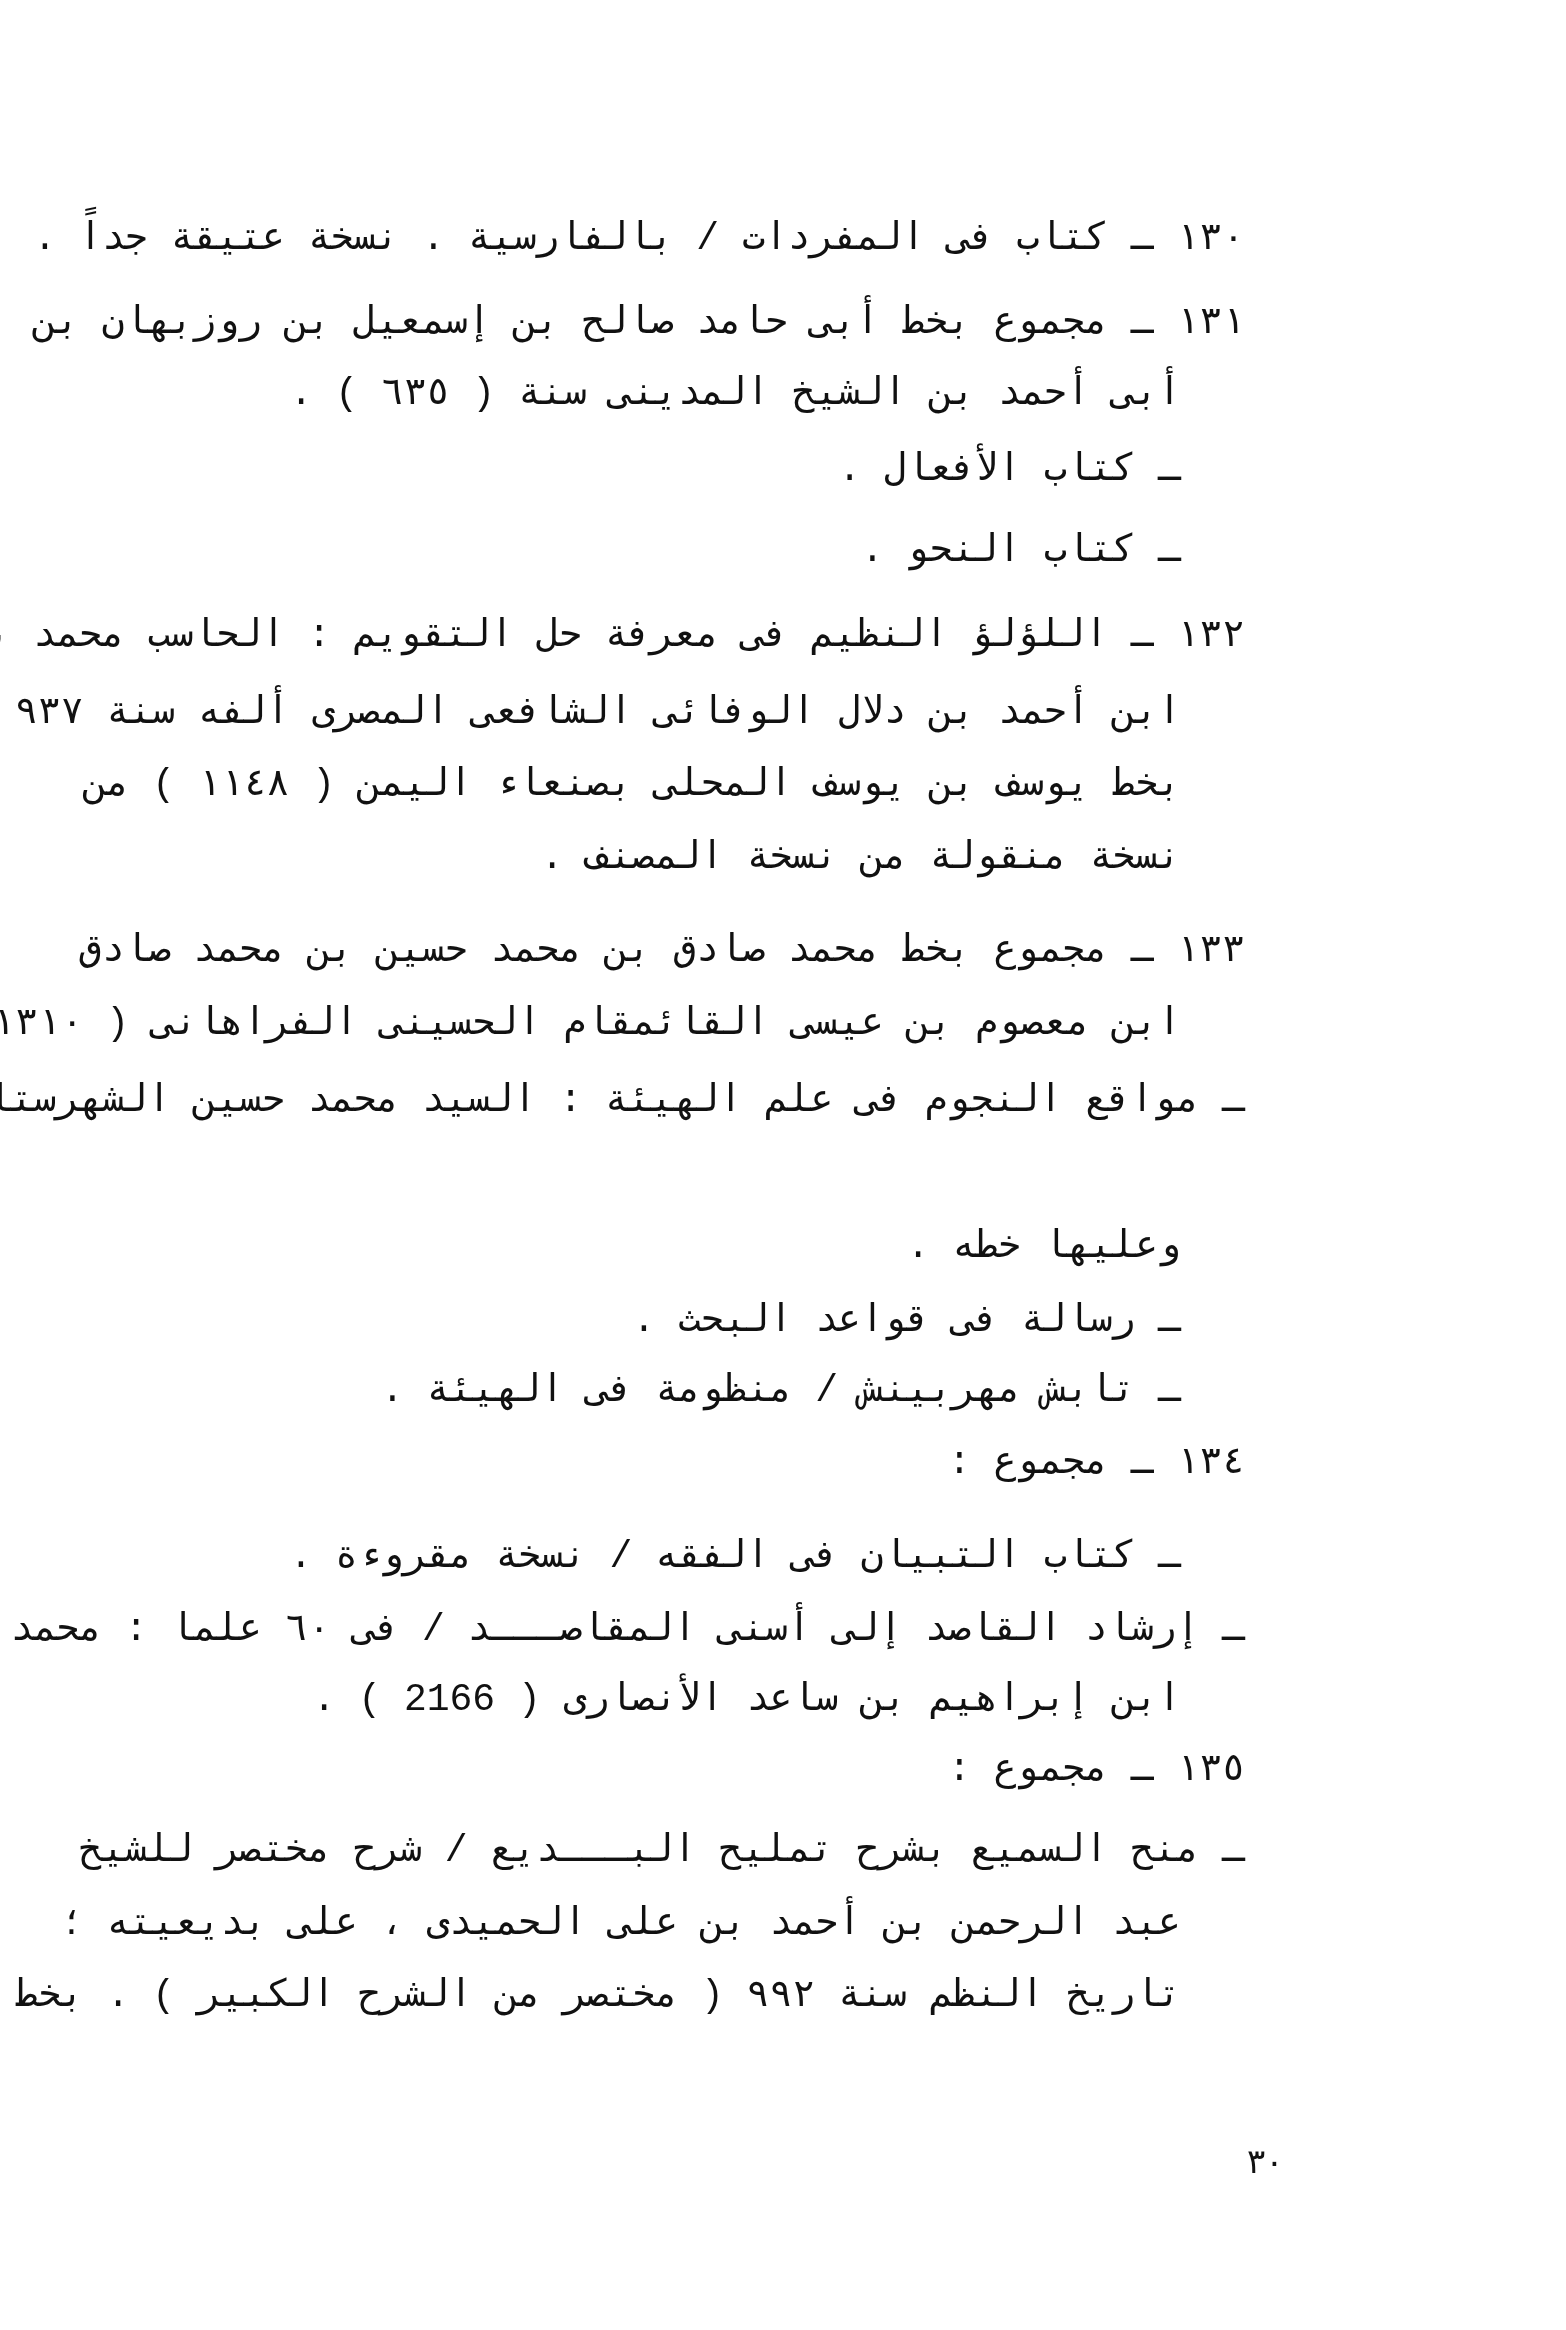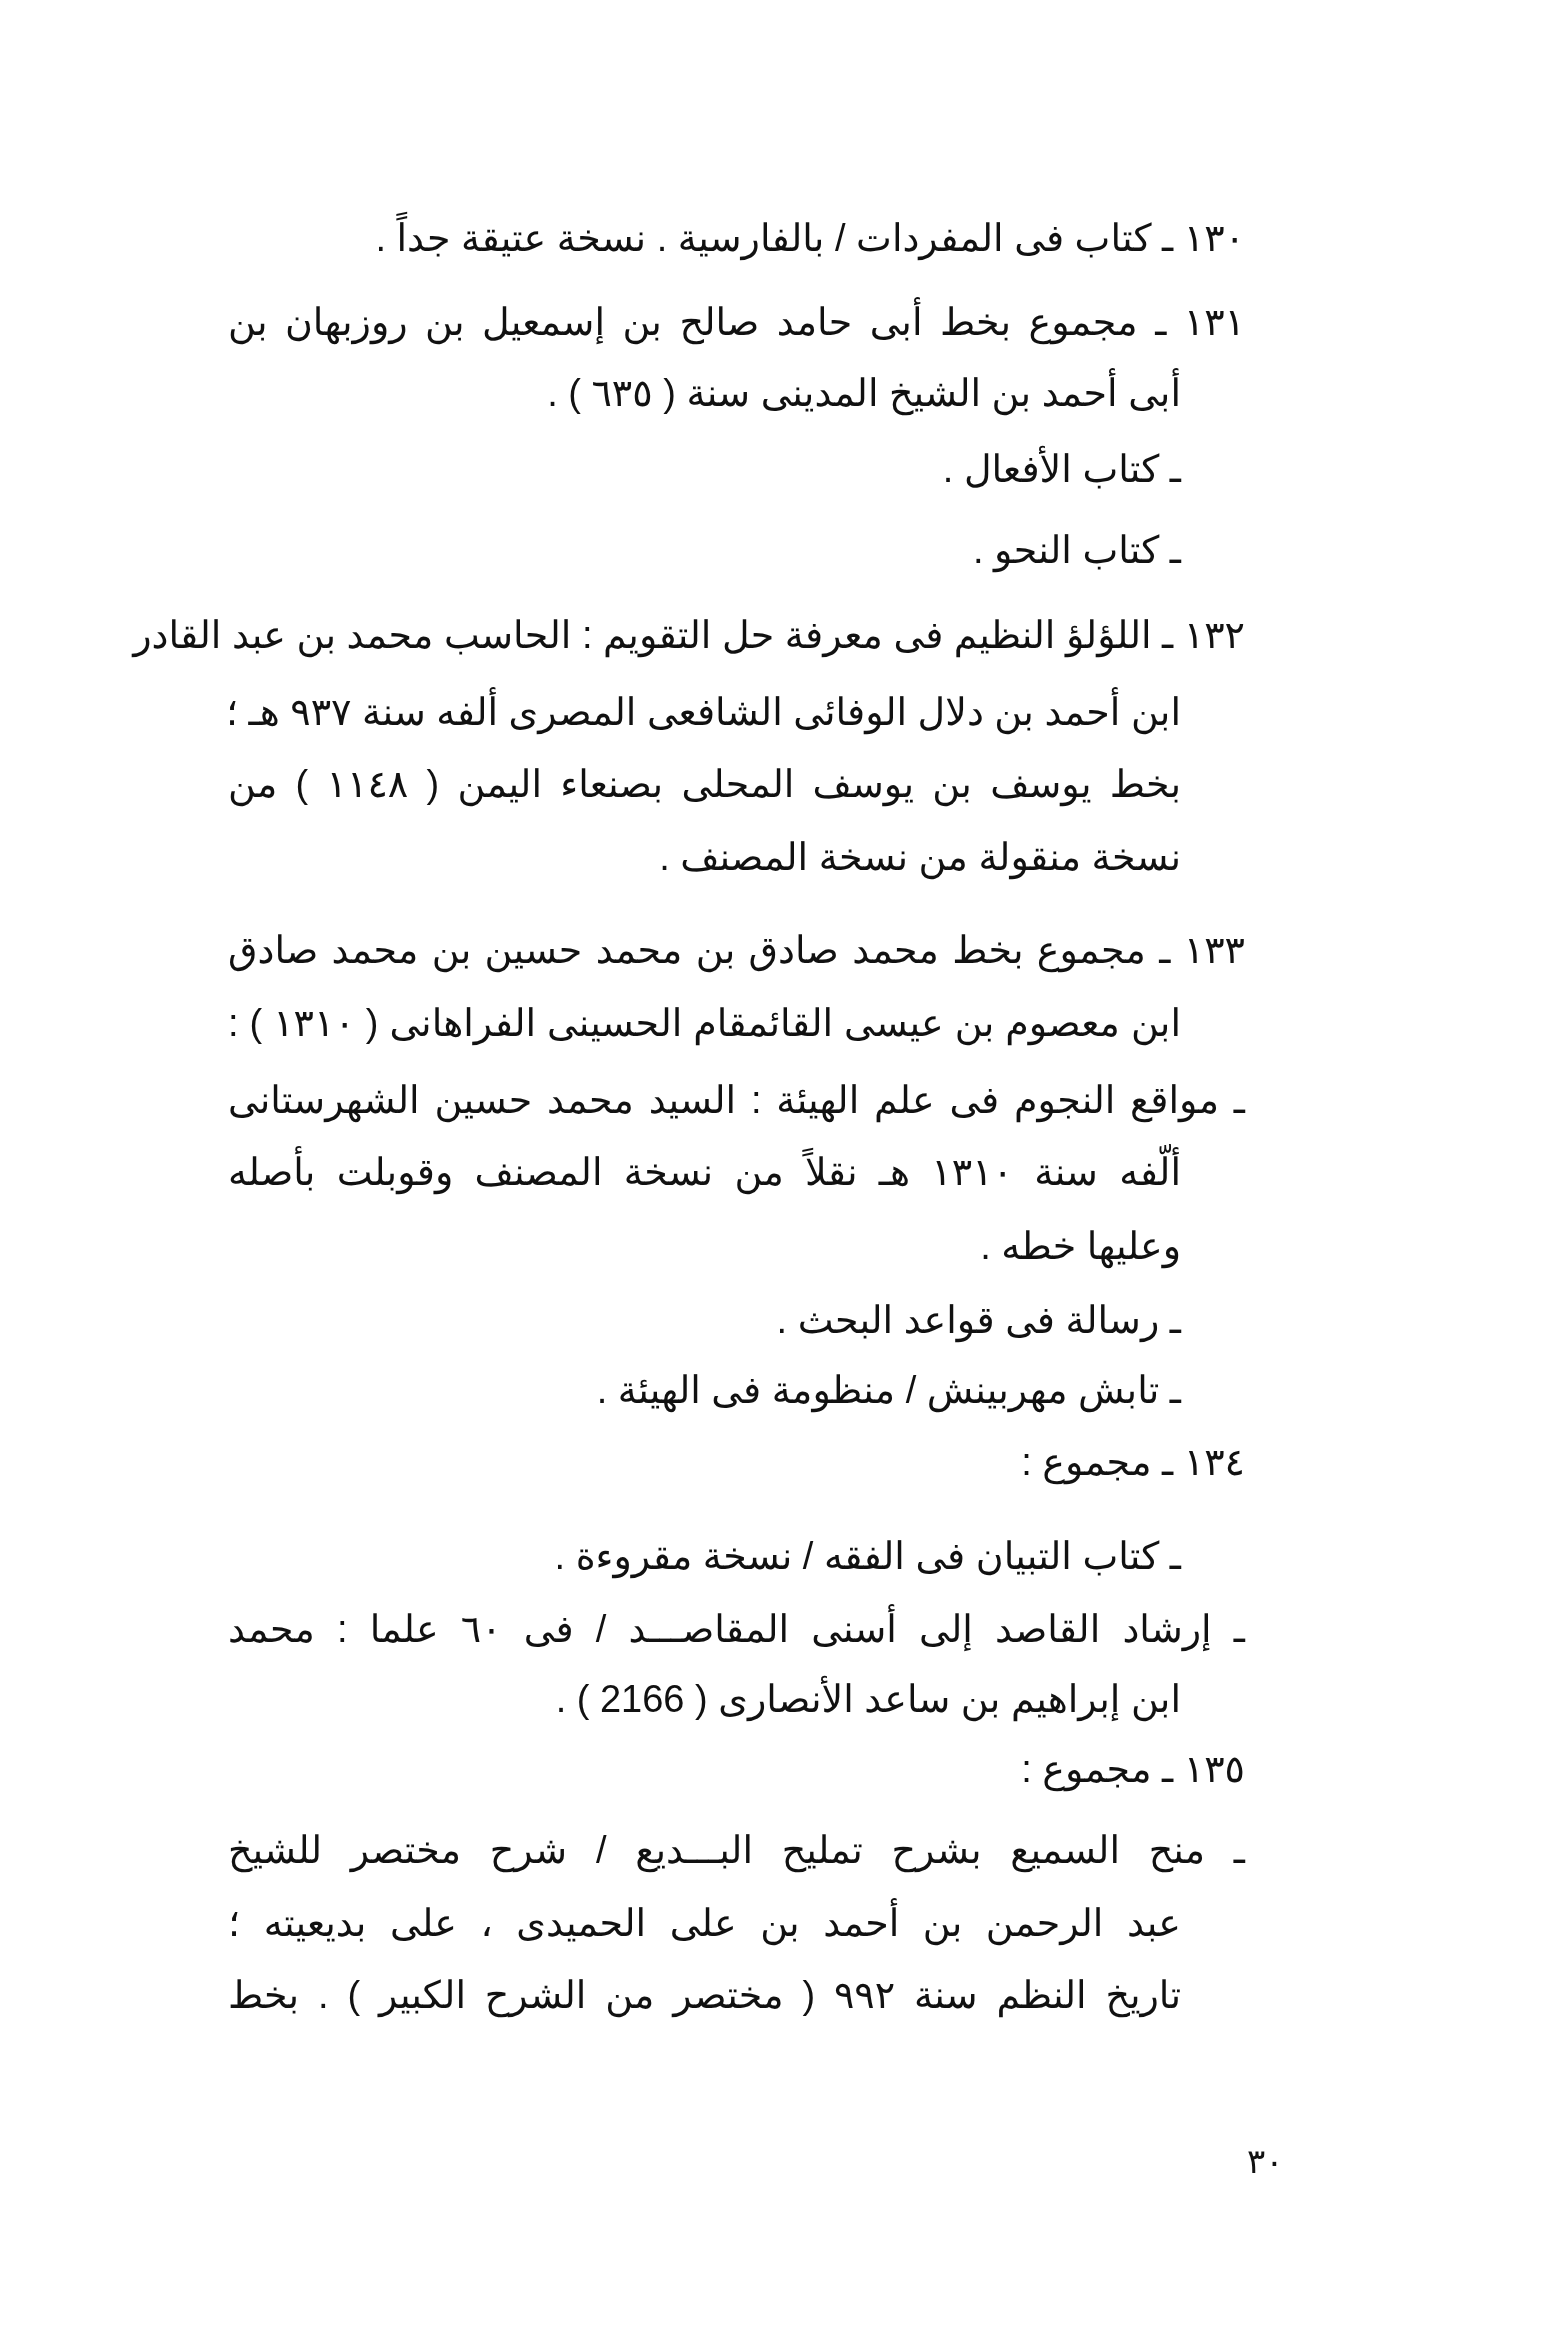--- a/index.html
+++ b/index.html
@@ -1,20 +1,20 @@
 <!DOCTYPE html>
 <html style="font-size:13.6px"><head>
 <meta charset="utf-8">
 <style>
   html, body { margin:0; padding:0; background:#ffffff; }
   body { width:1567px; height:2330px; position:relative; overflow:hidden; }
   .page { position:absolute; left:0; top:0; width:1567px; height:2330px; background:#fff; }
   .line {
     position:absolute; direction:rtl; unicode-bidi:plaintext;
-    font-family:Liberation Sans, sans-serif; font-size:38px; color:#111;
+    font-family:Liberation Mono, monospace; font-size:38px; color:#111;
     white-space:nowrap; line-height:51px; height:51px;
   }
   .full { right:322px; width:1017px; text-align:justify; text-align-last:justify; }
   .num  { right:322px; }
   .cont { right:386px;margin-left:33px; }
   .cont-full { right:386px; width:953px; text-align:justify; text-align-last:justify; }
   .pgnum { position:absolute; left:1247px; top:2141px; font-family:"DejaVu Sans", sans-serif; font-size:34px; color:#111; direction:rtl; }
 </style>
 </head>
 <body>
@@ -29,21 +29,20 @@
   <div class="line cont" style="top:525px">ـ كتاب النحو .</div>
 
   <div class="line full" style="top:610px">١٣٢ ـ اللؤلؤ النظيم فى معرفة حل التقويم : الحاسب محمد بن عبد القادر</div>
   <div class="line cont-full" style="top:687px">ابن أحمد بن دلال الوفائى الشافعى المصرى ألفه سنة ٩٣٧ هـ ؛</div>
   <div class="line cont-full" style="top:759px">بخط يوسف بن يوسف المحلى بصنعاء اليمن ( ١١٤٨ ) من</div>
   <div class="line cont" style="top:832px">نسخة منقولة من نسخة المصنف .</div>
 
   <div class="line full" style="top:925px">١٣٣ ـ مجموع بخط محمد صادق بن محمد حسين بن محمد صادق</div>
   <div class="line cont-full" style="top:998px">ابن معصوم بن عيسى القائمقام الحسينى الفراهانى ( ١٣١٠ ) :</div>
   <div class="line full" style="top:1075px">ـ مواقع النجوم فى علم الهيئة : السيد محمد حسين الشهرستانى</div>
-  <div class="line cont-full" style="top:1147px">ألّفه سنة ١٣١٠ هـ نقلاً من نسخة المصنف وقوبلت بأصله</div>
   <div class="line cont" style="top:1221px">وعليها خطه .</div>
   <div class="line cont" style="top:1365px">ـ تابش مهربينش / منظومة فى الهيئة .</div>
   <div class="line cont" style="top:1295px">ـ رسالة فى قواعد البحث .</div>
 
   <div class="line num" style="top:1437px">١٣٤ ـ مجموع :</div>
   <div class="line cont" style="top:1531px">ـ كتاب التبيان فى الفقه / نسخة مقروءة .</div>
   <div class="line full" style="top:1604px">ـ إرشاد القاصد إلى أسنى المقاصـــد / فى ٦٠ علما : محمد</div>
   <div class="line cont" style="top:1674px">ابن إبراهيم بن ساعد الأنصارى ( 2166 ) .</div>
 
   <div class="line num" style="top:1744px">١٣٥ ـ مجموع :</div>

